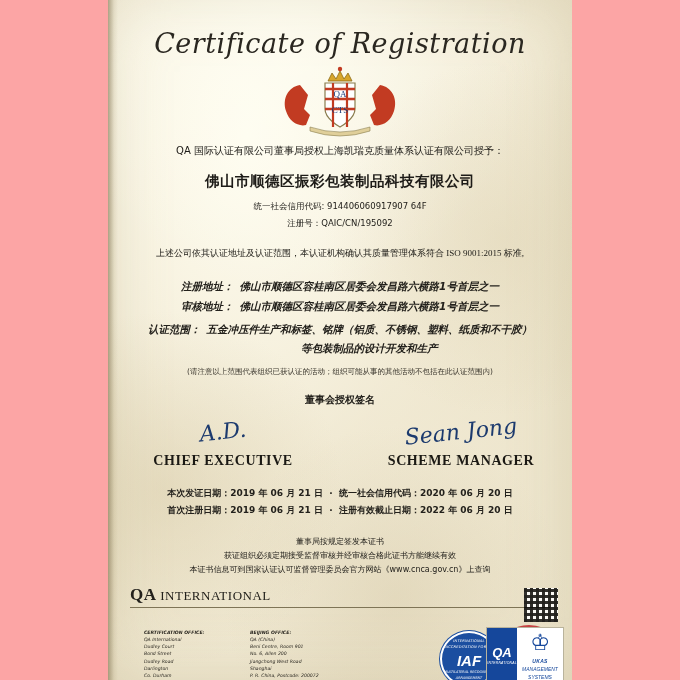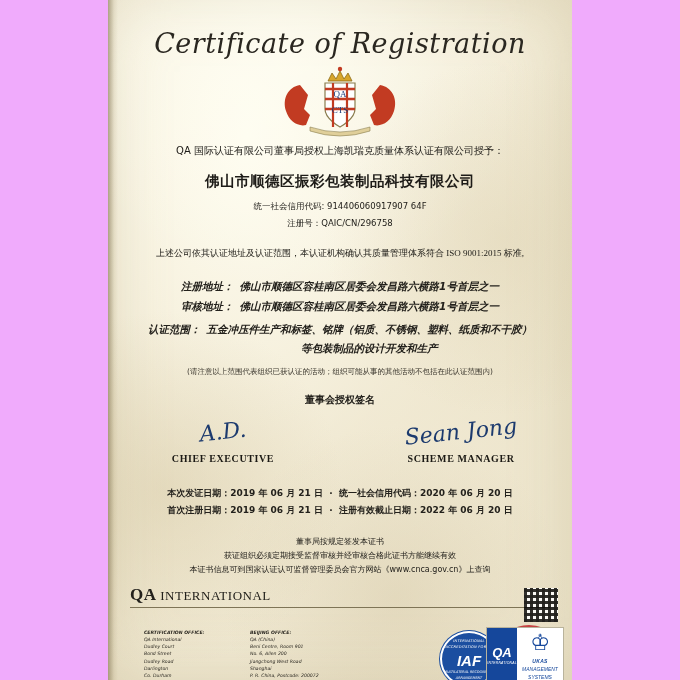--- a/index.html
+++ b/index.html
@@ -10,21 +10,21 @@
     width: 680px;
     height: 680px;
     background: #ffffff;
     font-family: "Liberation Serif", serif;
     overflow: hidden;
   }
   .page {
     position: relative;
     width: 680px;
     height: 680px;
-    background: #f0abfc;
+    background: #fca5a5;
   }
   
   .cert {
     position: absolute;
     left: 108px;
     top: 0px;
     width: 464px;
     height: 680px;
     background:
       radial-gradient(ellipse at 30% 20%, rgba(255,253,240,0.95) 0%, rgba(246,240,220,0.6) 45%, rgba(233,224,196,0.75) 100%),
@@ -167,21 +167,21 @@
     font-style: italic;
     font-size: 22px;
     color: #1c3a6e;
     transform: rotate(-6deg);
     line-height: 34px;
     white-space: nowrap;
     overflow: hidden;
   }
   .sig-role {
     font-family: "Liberation Serif", serif;
-    font-size: 10px;
+    font-size: 14px;
     font-weight: bold;
     letter-spacing: 0.6px;
     color: #1b1914;
     margin-top: 2px;
   }
   .dates {
     margin-top: 6px;
     padding: 0 26px;
     font-family: "DejaVu Sans", sans-serif;
     font-size: 9px;
@@ -379,21 +379,21 @@
 
           <path d="M40 62 Q70 72 100 62 L100 66 Q70 76 40 66 Z" fill="#e0cf9a" stroke="#8a7d4f" stroke-width="0.6"></path>
         </svg>
       </div>
 
       <div class="line-cn intro">QA 国际认证有限公司董事局授权上海凯瑞克质量体系认证有限公司授予：</div>
 
       <div class="line-cn company">佛山市顺德区振彩包装制品科技有限公司</div>
 
       <div class="line-cn credit">统一社会信用代码: 914406060917907 64F</div>
-      <div class="line-cn regno">注册号：QAIC/CN/296758</div>
+      <div class="line-cn regno">注册号：QAIC/CN/195092</div>
 
       <div class="standard-block">
         <div>上述公司依其认证地址及认证范围，本认证机构确认其质量管理体系符合 ISO 9001:2015 标准,</div>
       </div>
 
       <div class="fields">
         <div class="field-row">
           <span class="field-label">注册地址：</span>
           <span class="field-value">佛山市顺德区容桂南区居委会发昌路六横路1号首层之一</span>
         </div>

